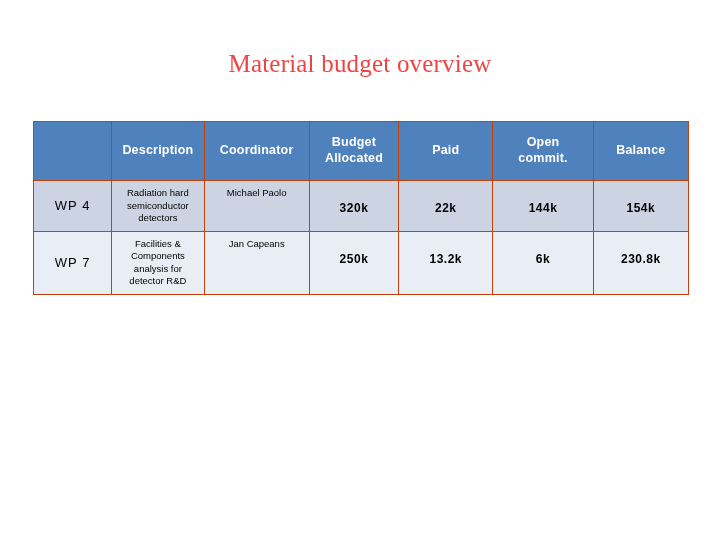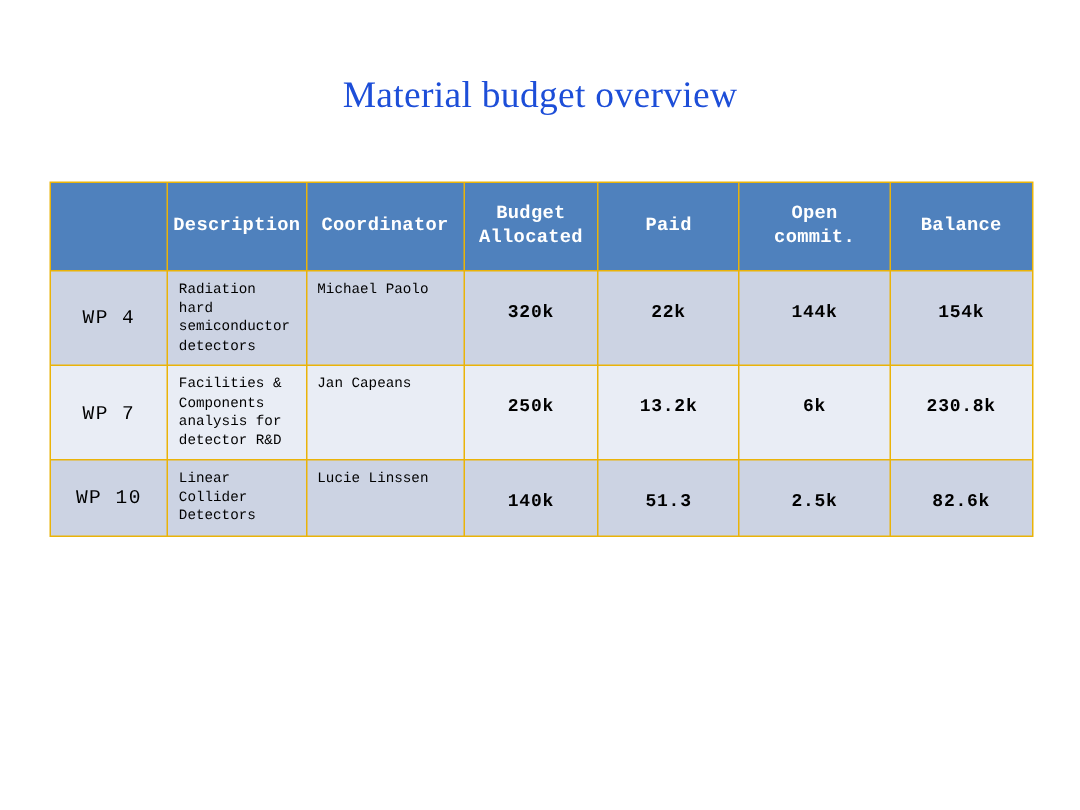--- a/index.html
+++ b/index.html
@@ -20,37 +20,36 @@
     background: #ffffff;
   }
   .slide-title {
     position: absolute;
     top: 50px;
     left: 0;
     width: 720px;
     text-align: center;
     font-family: "Liberation Serif", serif;
     font-size: 25px;
-    color: #1d4ed8;
+    color: #ef4444;
     letter-spacing: 0.2px;
     white-space: nowrap;
   }
   .table-wrap {
     position: absolute;
     left: 33px;
     top: 121px;
     width: 656px;
   }
   table.budget {
     border-collapse: separate;
     border-spacing: 1px;
     width: 656px;
     table-layout: fixed;
-    background: #eab308;
-    font-family: Liberation Mono, monospace;
+    background: #c2410c;
   }
   table.budget col.c-wp       { width: 77px; }
   table.budget col.c-desc     { width: 91px; }
   table.budget col.c-coord    { width: 104px; }
   table.budget col.c-budget   { width: 88px; }
   table.budget col.c-paid     { width: 93px; }
   table.budget col.c-open     { width: 99px; }
   table.budget col.c-balance  { width: 94px; }
 
   thead th {
@@ -82,21 +81,21 @@
   td.wp {
     text-align: center;
     vertical-align: middle;
     font-size: 13px;
     letter-spacing: 1px;
     padding-left: 2px;
     padding-right: 2px;
     margin-left: 40px;
   }
   td.desc, td.coord {
-    text-align: left;
+    text-align: center;
   }
   td.num {
     text-align: center;
     vertical-align: top;
     font-size: 12px;
     font-weight: bold;
     letter-spacing: 0.5px;
     padding-top: 20px;
   }
 </style>
@@ -152,28 +151,19 @@
         <tr class="light">
           <td class="wp">WP 7</td>
           <td class="desc">Facilities &amp; Components analysis for detector R&amp;D</td>
           <td class="coord">Jan Capeans</td>
           <td class="num">250k</td>
           <td class="num">13.2k</td>
           <td class="num">6k</td>
           <td class="num">230.8k</td>
         </tr>
 
-        <tr class="dark">
-          <td class="wp">WP 10</td>
-          <td class="desc">Linear Collider Detectors</td>
-          <td class="coord">Lucie Linssen</td>
-          <td class="num">140k</td>
-          <td class="num">51.3</td>
-          <td class="num">2.5k</td>
-          <td class="num">82.6k</td>
-        </tr>
 
 
       </tbody>
     </table>
   </div>
 
 </div>
 
 </body></html>

